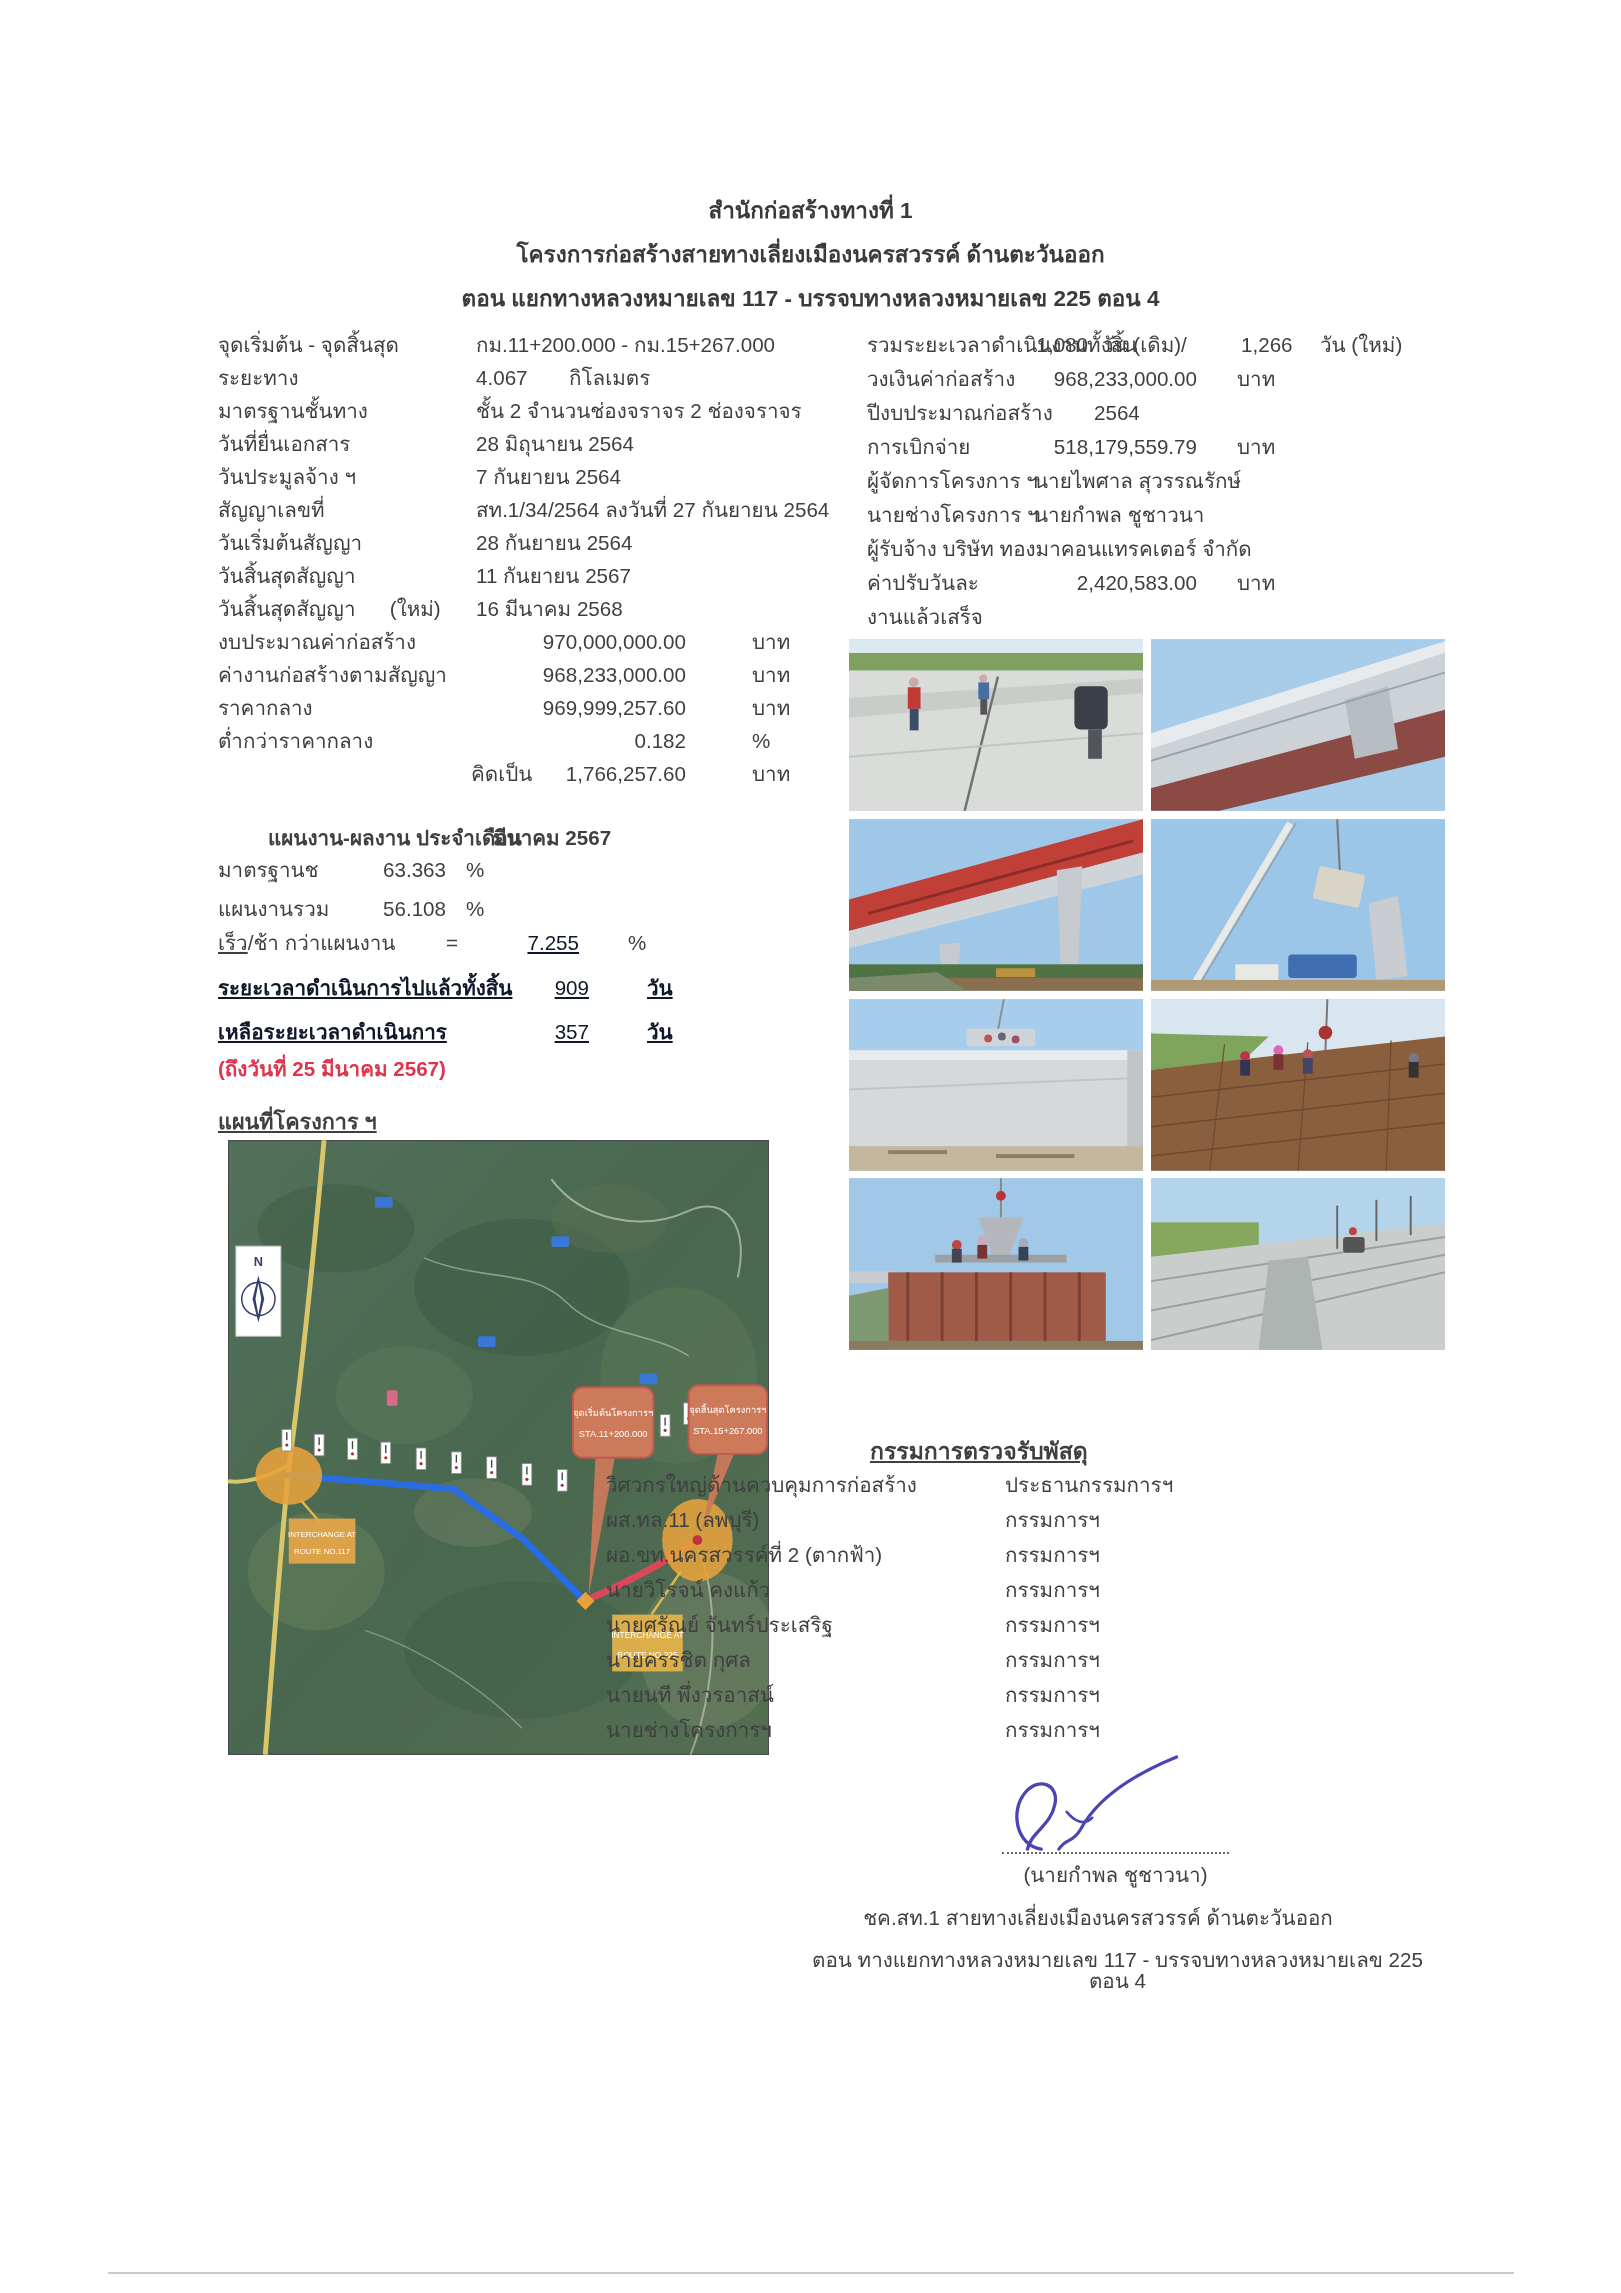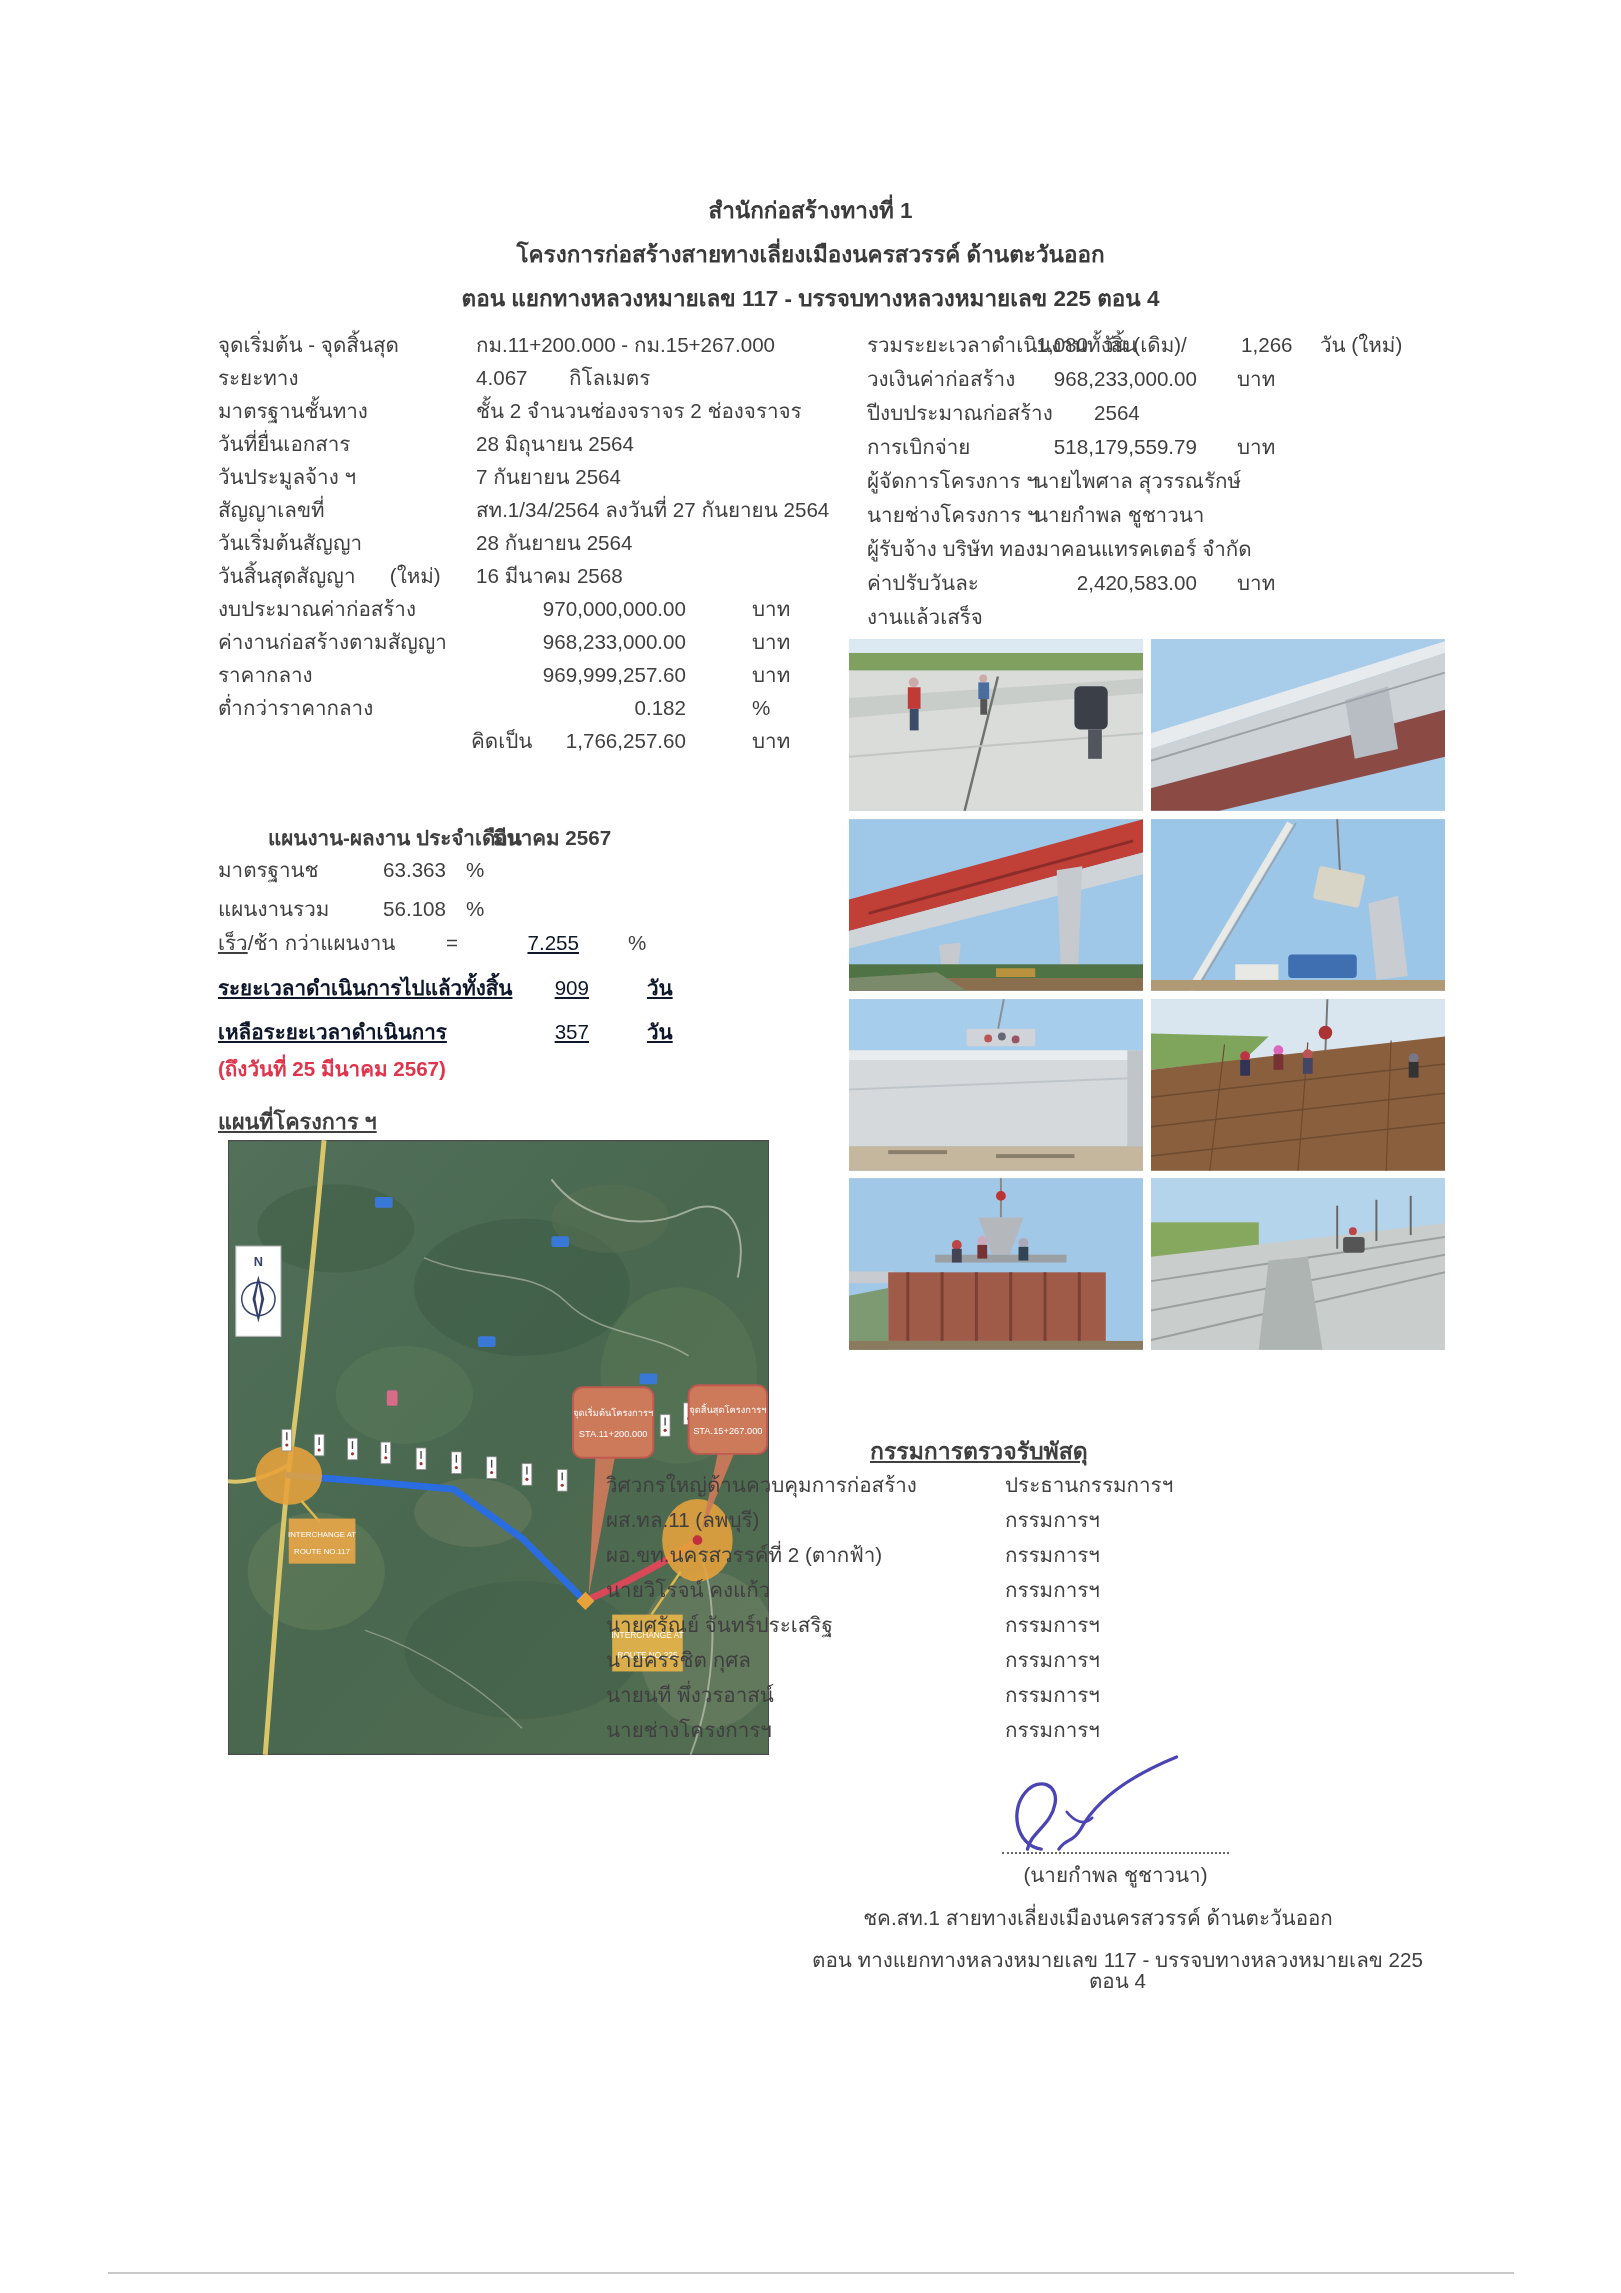--- a/index.html
+++ b/index.html
@@ -90,20 +90,24 @@
         <span class="lab">วันประมูลจ้าง ฯ</span>
         <span class="val">7 กันยายน 2564</span>
       </div>
     <div class="lrow">
         <span class="lab">สัญญาเลขที่</span>
         <span class="val">สท.1/34/2564  ลงวันที่ 27 กันยายน 2564</span>
       </div>
     <div class="lrow">
         <span class="lab">วันเริ่มต้นสัญญา</span>
         <span class="val">28 กันยายน 2564</span>
+      </div>
+    <div class="lrow">
+        <span class="lab">วันสิ้นสุดสัญญา</span>
+        <span class="val">11 กันยายน 2567</span>
       </div>
     <div class="lrow">
         <span class="lab" style="white-space:pre">วันสิ้นสุดสัญญา      (ใหม่)</span>
         <span class="val">16 มีนาคม 2568</span>
       </div>
     <div class="lrow">
         <span class="lab">งบประมาณค่าก่อสร้าง</span>
         <span class="num">970,000,000.00</span>
         <span class="unit">บาท</span>
       </div>

